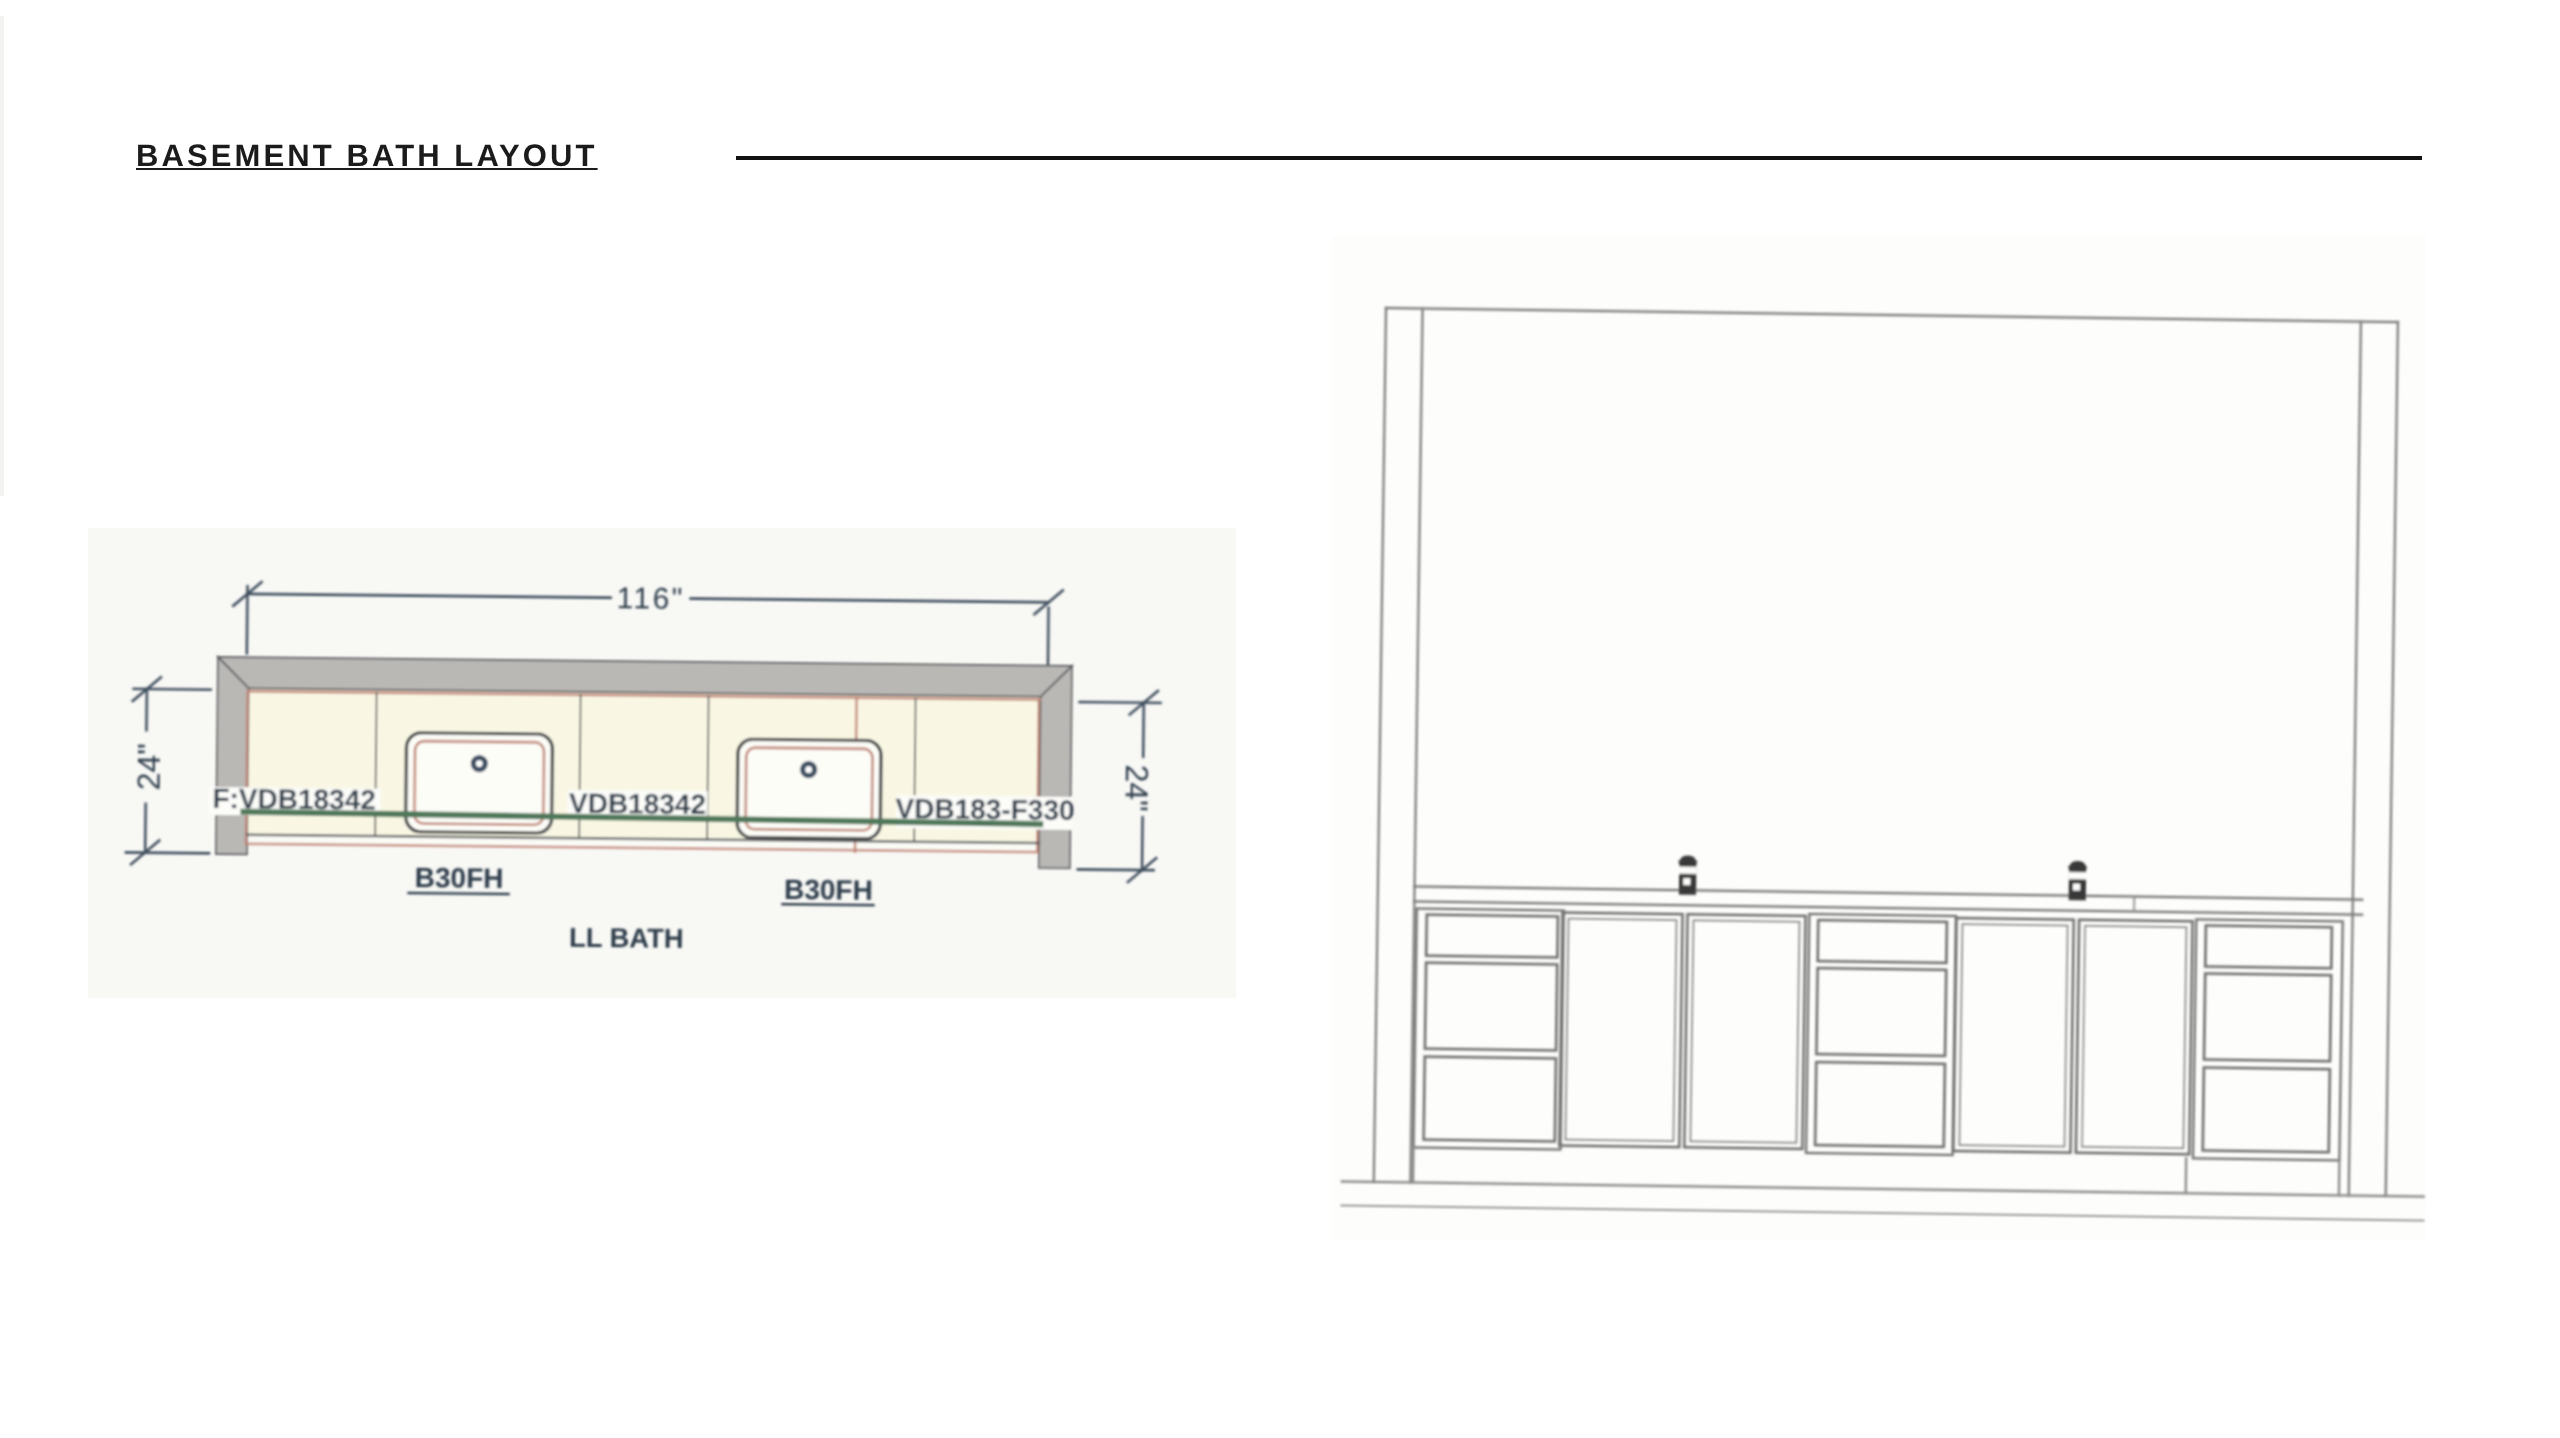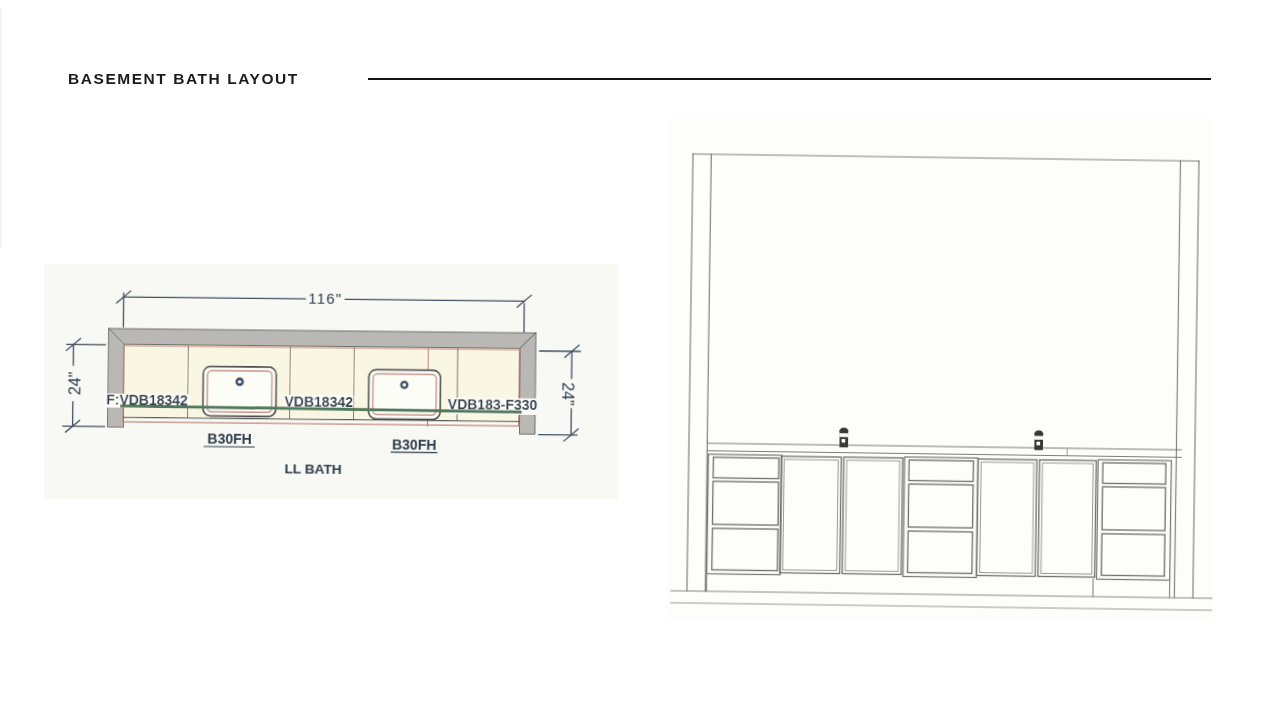--- a/index.html
+++ b/index.html
@@ -1,18 +1,18 @@
 <!DOCTYPE html>
 <html><head>
 <meta charset="utf-8">
 <style>
   html,body{margin:0;padding:0;background:#ffffff;width:1280px;height:719px;overflow:hidden;}
   *{box-sizing:border-box;}
   .title{position:absolute;left:68px;top:70px;font-family:"Liberation Sans",sans-serif;
-         font-size:15.5px;font-weight:700;letter-spacing:1.55px;color:#1b1b1b;white-space:nowrap;}
+         font-size:15.5px;font-weight:700;letter-spacing:1.55px;color:#1b1b1b;white-space:nowrap;text-decoration:underline;}
   .rule{position:absolute;left:368px;top:78px;width:843px;height:2px;background:#121212;}
   svg{position:absolute;left:0;top:0;}
   text{font-family:"Liberation Sans",sans-serif;fill:#2e3c4b;}
 </style>
 </head>
 <body>
 
 <div class="title">BASEMENT BATH LAYOUT</div>
 
 <div class="rule"></div>

